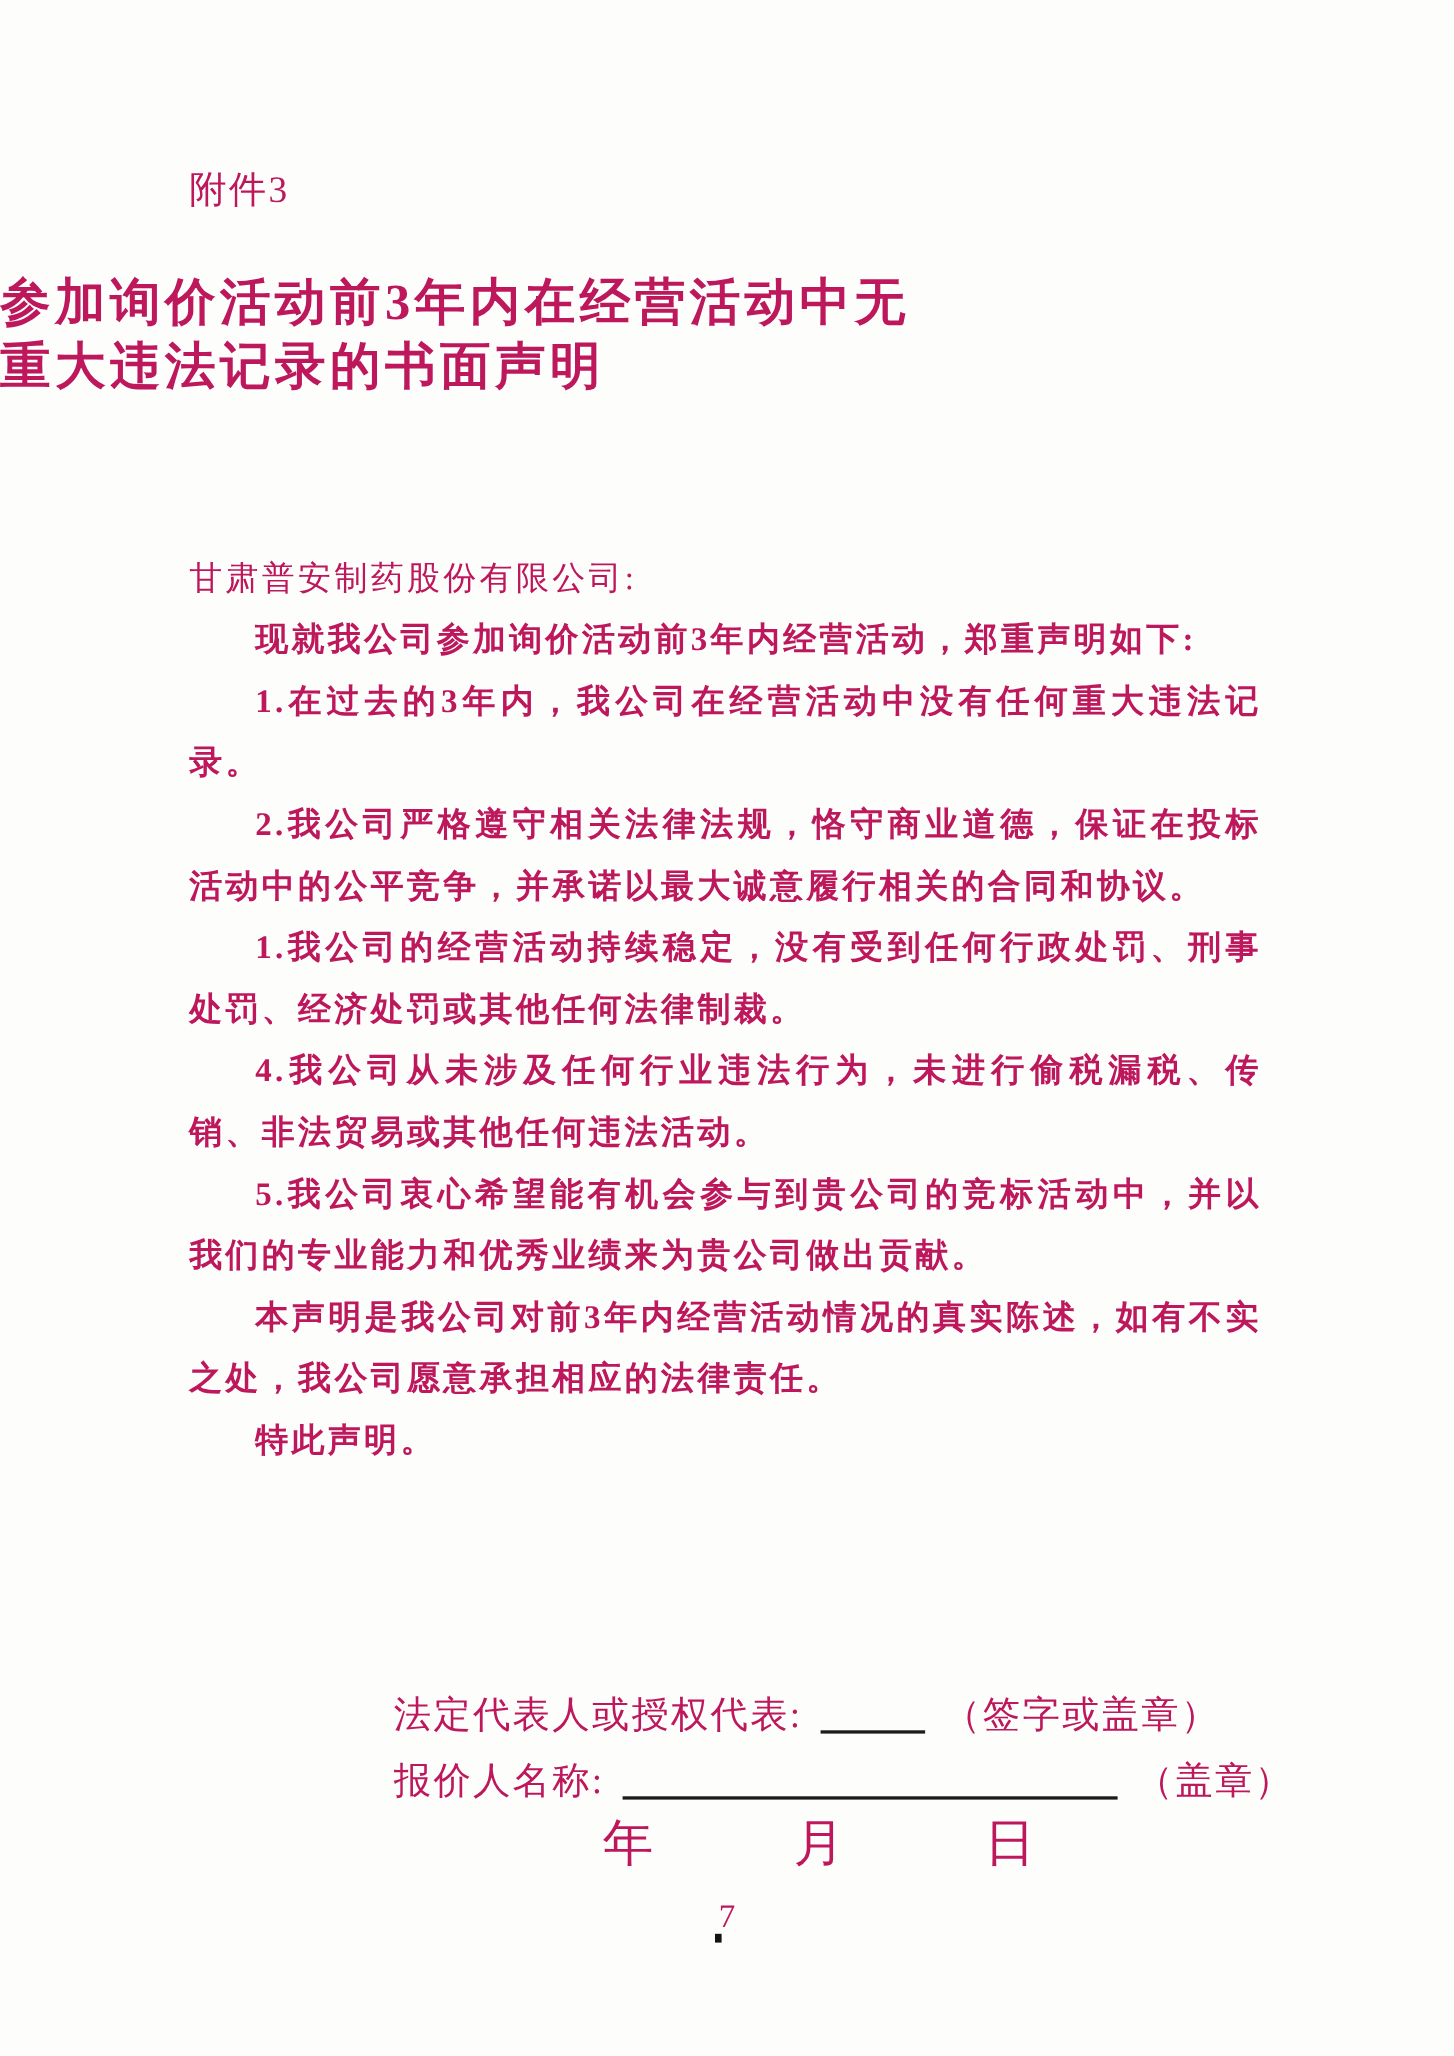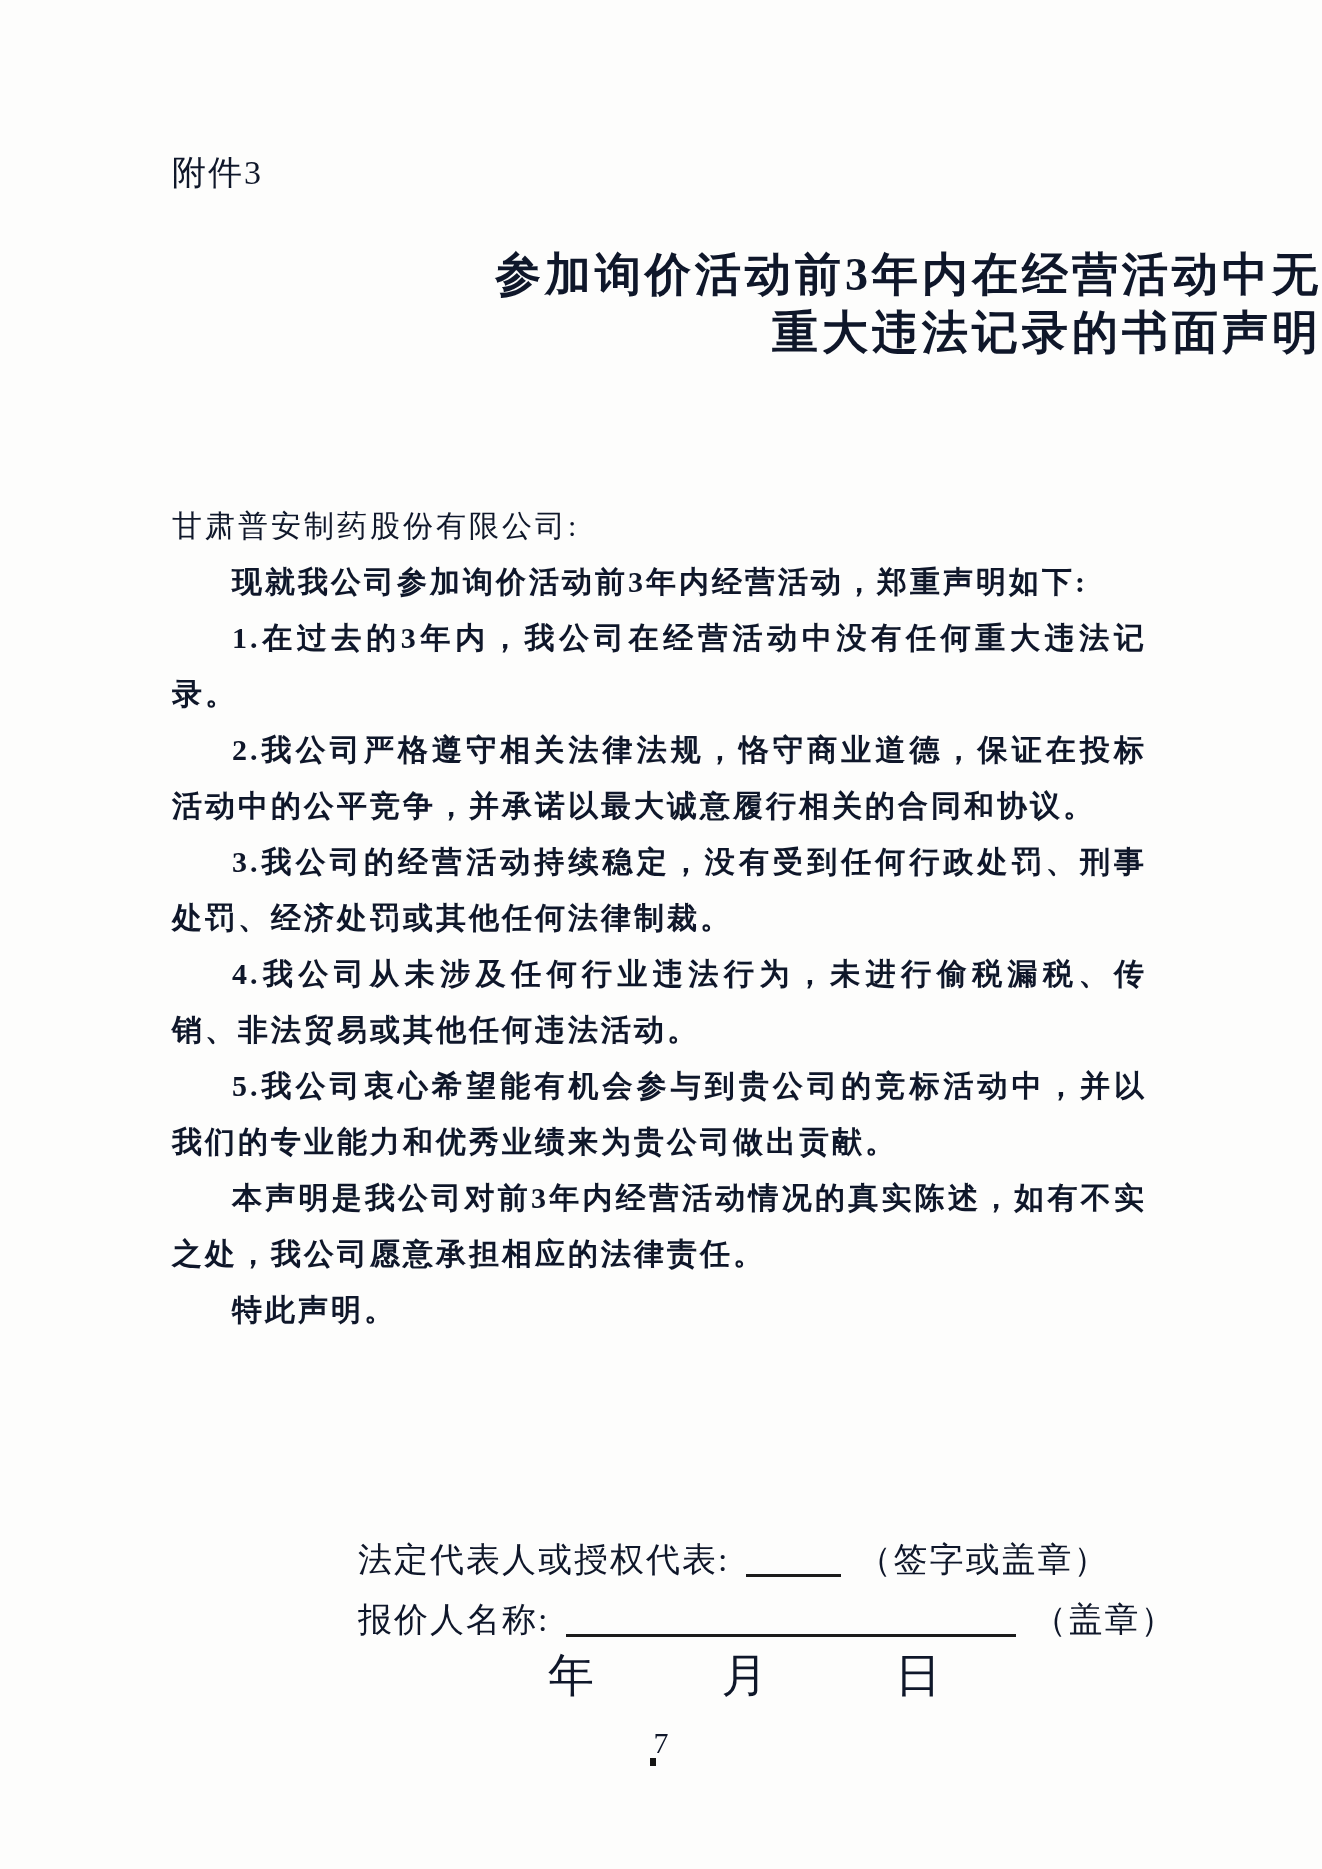--- a/index.html
+++ b/index.html
@@ -1,30 +1,30 @@
 <!DOCTYPE html>
 <html><head>
 <meta charset="utf-8">
 <style>
   html, body { margin:0; padding:0; background:#ffffff; }
   .page {
     position:relative;
     width:1322px; height:1869px;
     background:#fdfdfc;
-    color:#0f172a;
+    color:#be185d;
     font-family:"Liberation Serif", serif;
     overflow:hidden;
   }
   .attachment-label {
     position:absolute; left:172px; top:150px;
     font-size:34px; letter-spacing:2px;
   }
   .doc-title {
     position:absolute; top:246px; left:0; width:100%;
-    text-align:right; font-weight:bold;
+    text-align:left; font-weight:bold;
     font-size:46px; line-height:58px; letter-spacing:4px;
   }
   .doc-body {
     position:absolute; left:172px; top:498px; width:975px;
     font-size:30px; line-height:56px; letter-spacing:3px;
     text-align:justify;
   }
   .doc-body p { margin:0; }
   .salutation { text-indent:0; }
   .para { text-indent:2em;font-weight:bold; }
@@ -66,21 +66,21 @@
   <div class="doc-title">
     <div>参加询价活动前3年内在经营活动中无</div>
     <div>重大违法记录的书面声明</div>
   </div>
 
   <div class="doc-body">
     <p class="salutation">甘肃普安制药股份有限公司:</p>
     <p class="para">现就我公司参加询价活动前3年内经营活动，郑重声明如下:</p>
     <p class="para">1.在过去的3年内，我公司在经营活动中没有任何重大违法记录。</p>
     <p class="para">2.我公司严格遵守相关法律法规，恪守商业道德，保证在投标活动中的公平竞争，并承诺以最大诚意履行相关的合同和协议。</p>
-    <p class="para">3.我公司的经营活动持续稳定，没有受到任何行政处罚、刑事处罚、经济处罚或其他任何法律制裁。</p>
+    <p class="para">1.我公司的经营活动持续稳定，没有受到任何行政处罚、刑事处罚、经济处罚或其他任何法律制裁。</p>
     <p class="para">4.我公司从未涉及任何行业违法行为，未进行偷税漏税、传销、非法贸易或其他任何违法活动。</p>
     <p class="para">5.我公司衷心希望能有机会参与到贵公司的竞标活动中，并以我们的专业能力和优秀业绩来为贵公司做出贡献。</p>
     <p class="para">本声明是我公司对前3年内经营活动情况的真实陈述，如有不实之处，我公司愿意承担相应的法律责任。</p>
     <p class="para">特此声明。</p>
   </div>
 
   <div class="signature-block">
     <div>
       <span>法定代表人或授权代表:</span>
       <span class="blank-line blank-short"></span>

